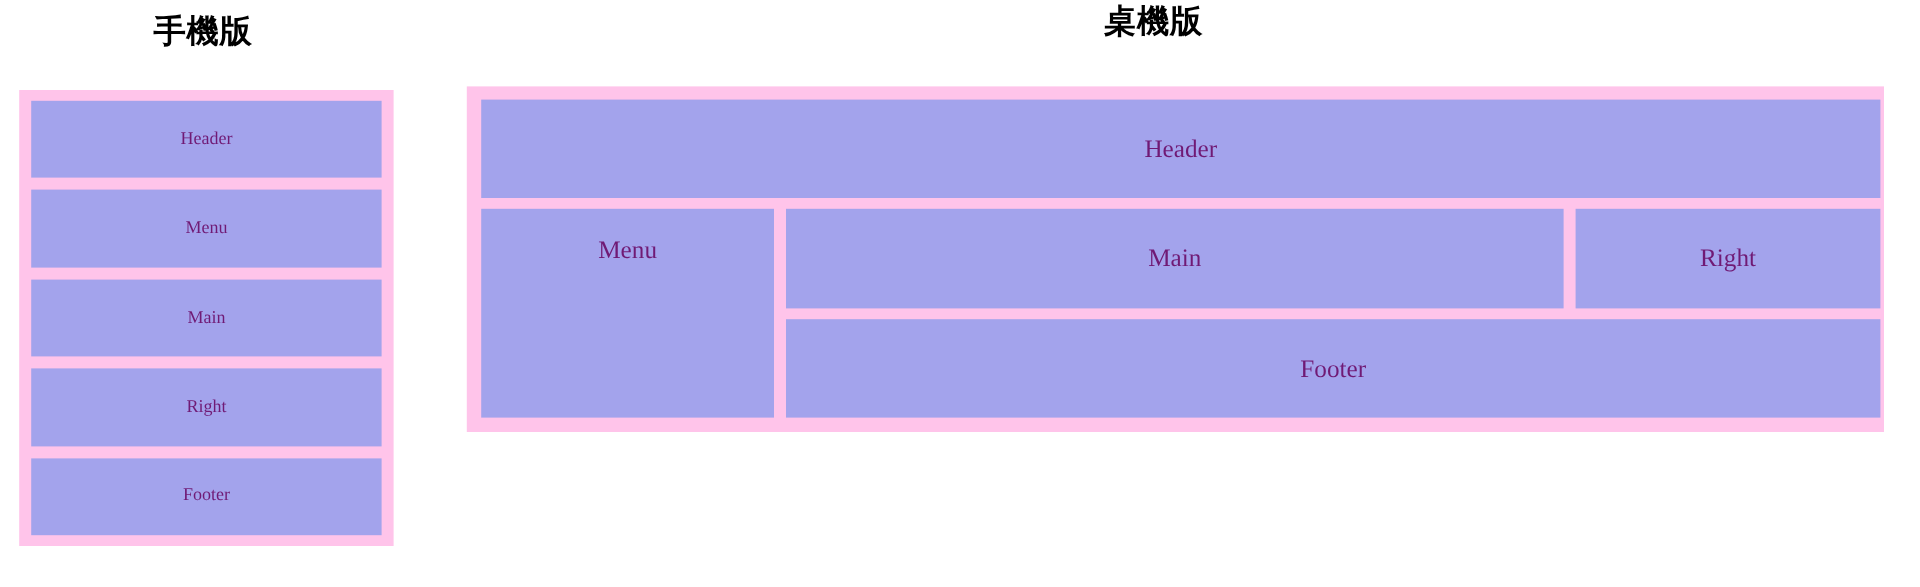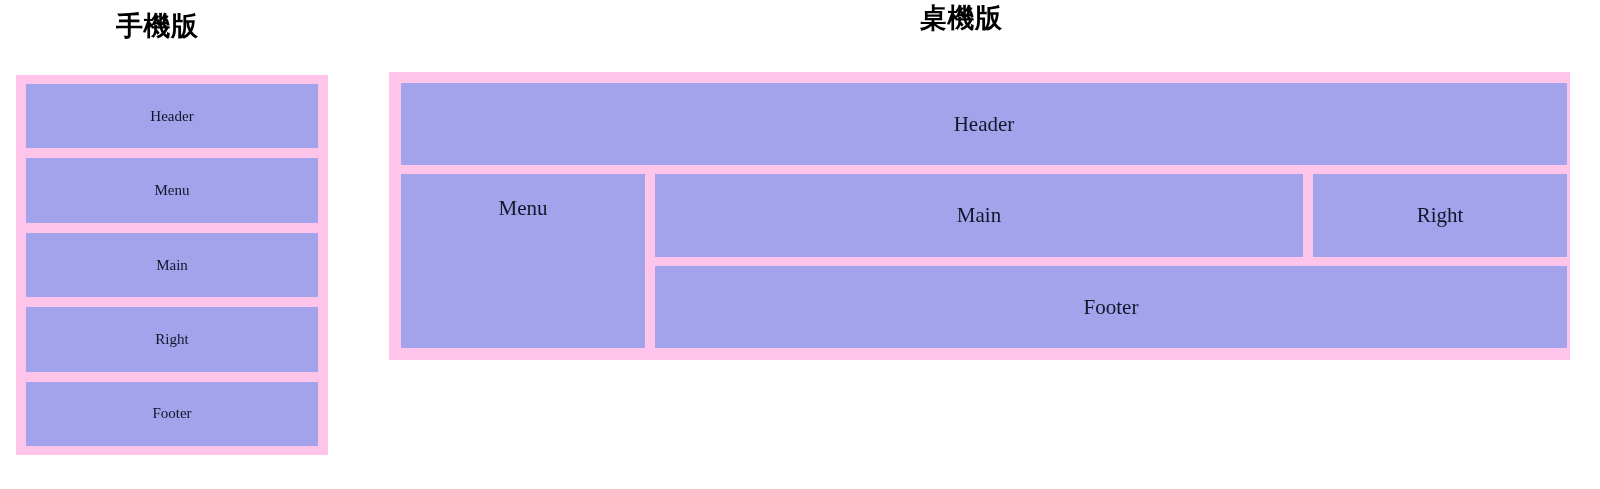--- a/index.html
+++ b/index.html
@@ -19,27 +19,27 @@
   
   .title {
     position: absolute;
     font-family: "DejaVu Sans", "Liberation Sans", sans-serif;
     font-weight: bold;
     font-size: 27px;
     color: #000000;
     white-space: nowrap;
     letter-spacing: 0.5px;
   }
-  #mobile-title { left: 116px; top: 8px; }
+  #mobile-title { left: 128px; top: 8px; }
   #desktop-title { left: 920px; top: 0; }
 
   
   .cell {
     background: #a3a3ec;
-    color: #0f172a;
+    color: #701a75;
     font-family: "Liberation Serif", "DejaVu Serif", serif;
     display: flex;
     align-items: center;
     justify-content: center;
     box-sizing: border-box;
   }
 
   
   #mobile-frame {
     position: absolute;

